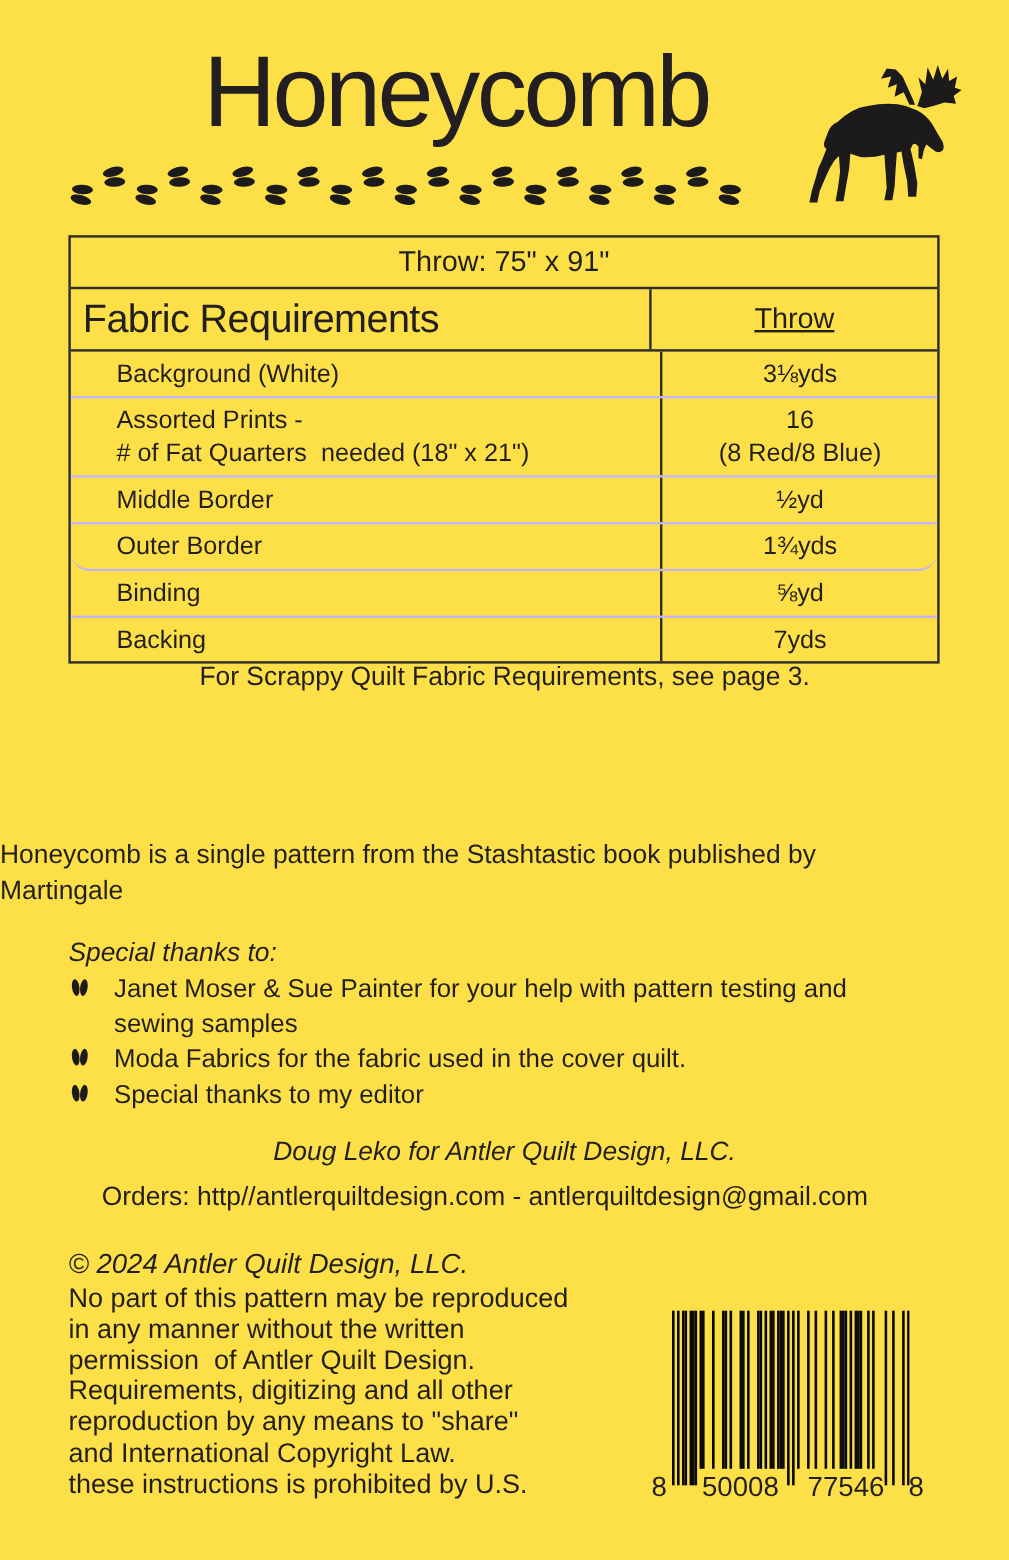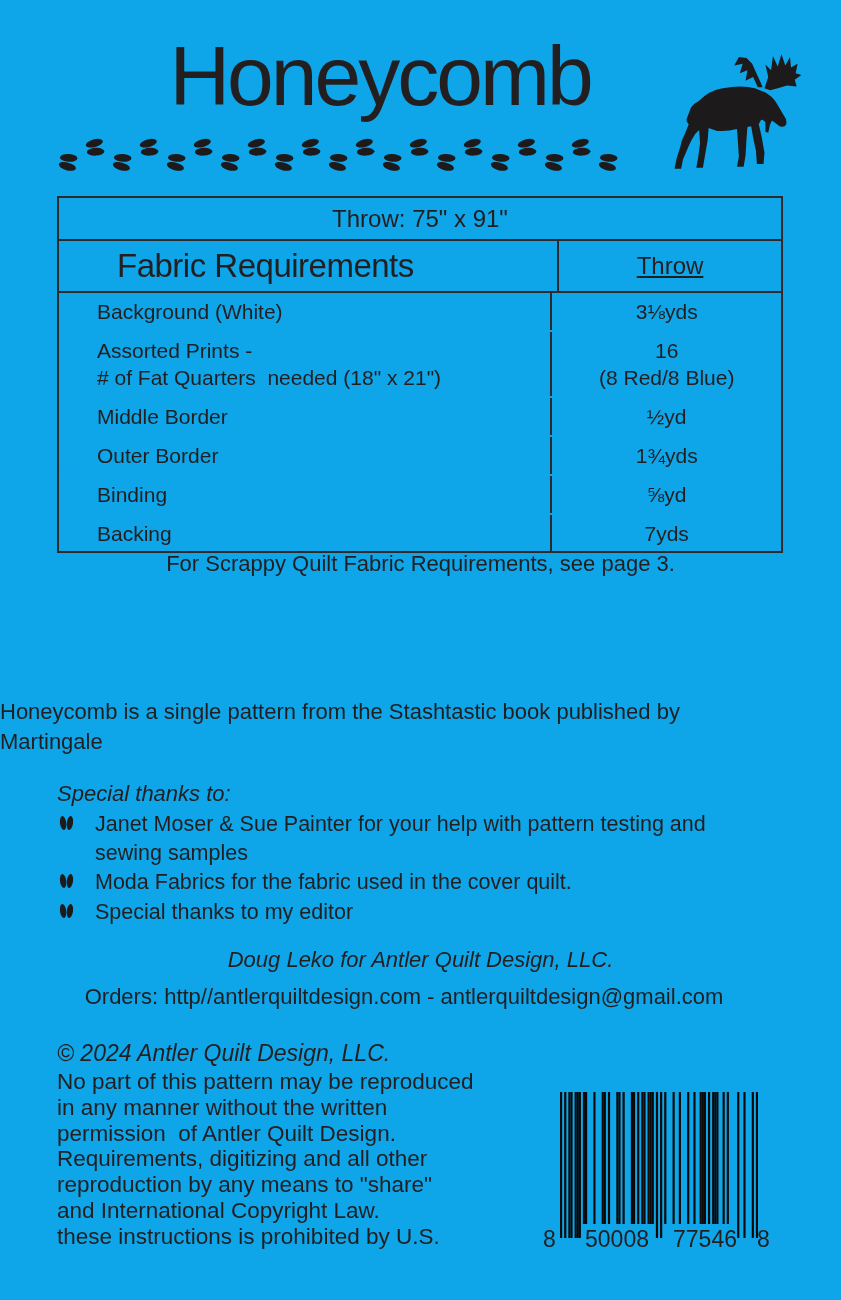--- a/index.html
+++ b/index.html
@@ -1,18 +1,18 @@
 <!DOCTYPE html>
 <html><head>
 <meta charset="utf-8">
 <style>
   html,body{margin:0;padding:0;background:#9a9a9a;}
   .page{
     position:relative;width:841px;height:1300px;margin:0 auto;
-    background:#0ea5e9;overflow:hidden;
+    background:#fde047;overflow:hidden;
     font-family:"Liberation Sans", sans-serif;color:#231f20;
   }
   
   .title{
     position:absolute;top:30px;left:0;width:760px;text-align:center;
     font-size:84px;letter-spacing:-3px;font-weight:400;line-height:1.1;
   }
   .moose{position:absolute;left:666px;top:44px;width:142px;height:134px;}
   .moose svg{width:100%;height:100%;}
   .tracks{
@@ -26,26 +26,26 @@
   
   .fr-table{
     position:absolute;left:57px;top:196px;width:722px;
     border:2px solid #2e2a2b;
   }
   .t-sizerow{
     height:41px;display:flex;align-items:center;justify-content:center;
     font-size:24px;border-bottom:2px solid #2e2a2b;
   }
   .t-headrow{display:flex;border-bottom:2px solid #2e2a2b;height:50px;}
-  .t-row{display:flex;border-bottom:2px solid #0ea5e9;}
+  .t-row{display:flex;border-bottom:2px solid #c4b5fd;}
   .t-row:last-child{border-bottom:none;}
   .t-c1{width:480px;display:flex;flex-direction:column;justify-content:center;}
   .t-c2{width:242px;border-left:2px solid #2e2a2b;display:flex;flex-direction:column;
         align-items:center;justify-content:center;text-align:center;}
-  .t-headrow .t-c1{font-size:33px;letter-spacing:-0.5px;padding-left:10px;margin-left:48px;}
+  .t-headrow .t-c1{font-size:33px;letter-spacing:-0.5px;padding-left:10px;}
   .t-headrow .t-c2{font-size:24px;text-decoration:underline;}
   .t-row .t-c1{font-size:21px;padding-left:38px;}
   .t-row .t-c2{font-size:21px;}
   .t-row .line{white-space:pre;line-height:27px;}
   .t-footnote{
     position:absolute;left:0;width:841px;top:551px;text-align:center;font-size:22px;
   }
   
   .about{
     position:absolute;left:0;width:841px;top:697px;

